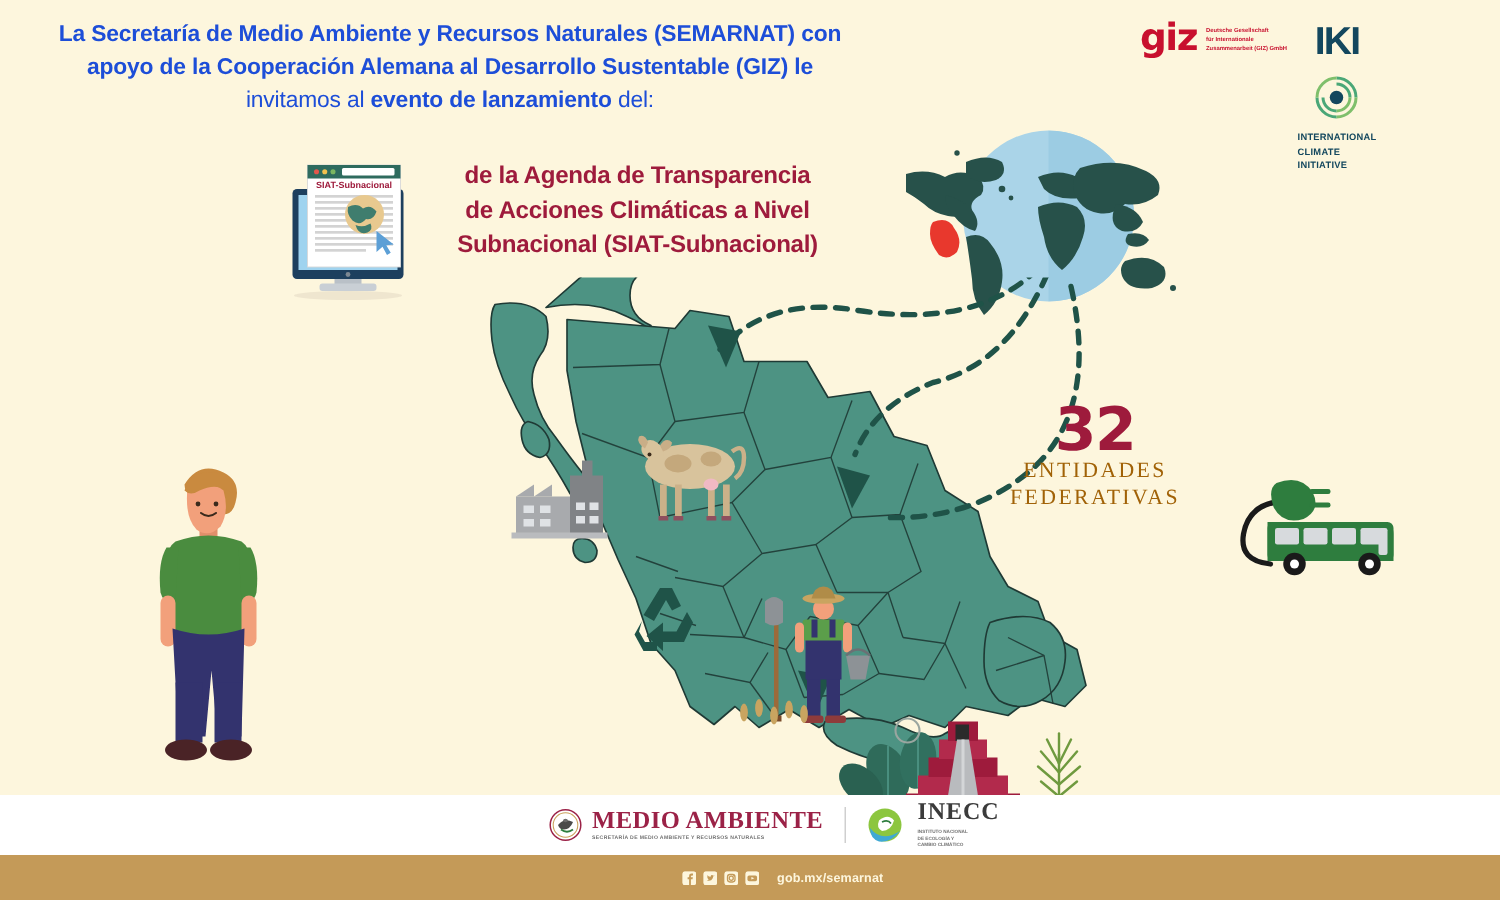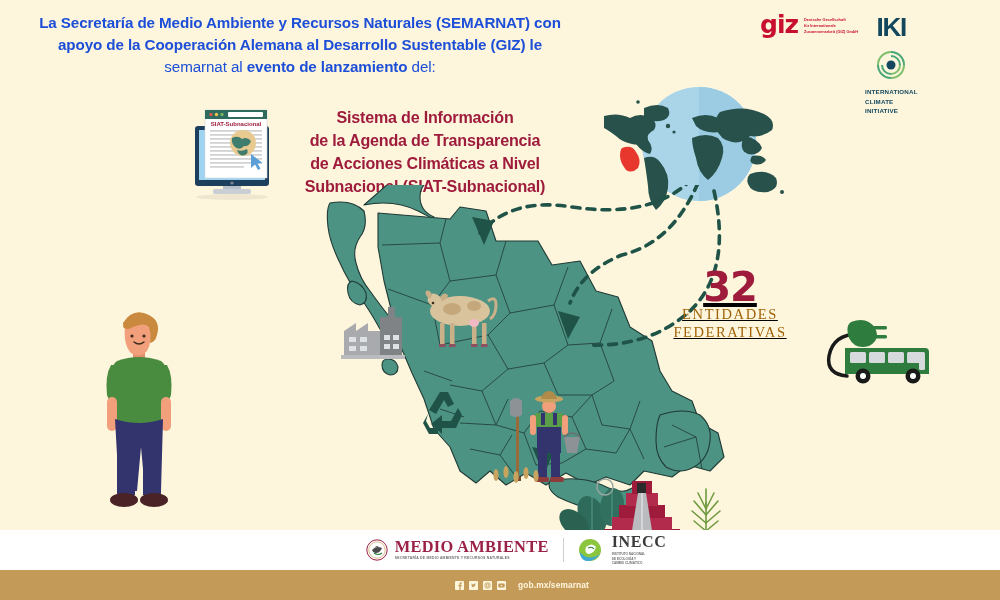--- a/index.html
+++ b/index.html
@@ -66,21 +66,21 @@
   }
   .main-title .ln{display:block;}
 
   
   .globe-wrap{position:absolute;left:604px;top:82px;width:190px;height:130px;}
 
   
   .map-wrap{position:absolute;left:300px;top:185px;width:430px;height:360px;}
 
   
-  .entidades{position:absolute;left:665px;top:268px;width:130px;text-align:center;text-decoration:underline;}
+  .entidades{position:absolute;left:665px;top:268px;width:130px;text-align:center;}
   .ent-num{
     font-family:"DejaVu Sans", sans-serif;
     font-size:40px;font-weight:bold;color:#9e1b3c;line-height:0.95;
     letter-spacing:-1px;
   }
   .ent-l1,.ent-l2{
     font-family:"Liberation Serif", serif;
     font-size:14.5px;color:#a16207;letter-spacing:1.6px;line-height:1.22;
   }
 
@@ -130,21 +130,21 @@
   }
 </style>
 </head>
 <body>
 
 <div id="poster">
 
   <div class="header-text">
     <span class="ln">La Secretaría de Medio Ambiente y Recursos Naturales (SEMARNAT) con</span>
     <span class="ln">apoyo de la Cooperación Alemana al Desarrollo Sustentable (GIZ) le</span>
-    <span class="ln"><span class="reg">semarnat al </span><span class="strong">evento de lanzamiento</span><span class="reg"> del:</span></span>
+    <span class="ln"><span class="reg">invitamos al </span><span class="strong">evento de lanzamiento</span><span class="reg"> del:</span></span>
   </div>
 
   <div class="giz-logo">
     <div class="giz-word">giz</div>
     <div class="giz-tag">
       <span>Deutsche Gesellschaft</span>
       <span>für Internationale</span>
       <span>Zusammenarbeit (GIZ) GmbH</span>
     </div>
   </div>
@@ -207,21 +207,20 @@
 
       <circle cx="60" cy="45" r="13" fill="#e8c98f"></circle>
       <path d="M49 40 q6 -3 10 1 q5 -3 9 2 q-2 6 -7 5 q-4 5 -9 1 q-4 -4 -3 -9 Z" fill="#3f7d6e"></path>
       <path d="M54 52 q5 2 10 -1 q2 4 -2 6 q-6 2 -8 -5 Z" fill="#3f7d6e"></path>
 
       <path d="M68 56 L68 70 L72 66.5 L75 72 L77.5 70.5 L74.5 65.5 L79.5 65 Z" fill="#5c9fd6"></path>
     </svg>
   </div>
 
   <div class="main-title">
-    <span class="ln">Sistema de Información</span>
     <span class="ln">de la Agenda de Transparencia</span>
     <span class="ln">de Acciones Climáticas a Nivel</span>
     <span class="ln">Subnacional (SIAT-Subnacional)</span>
   </div>
 
   <div class="globe-wrap">
     <svg width="190" height="130" viewBox="0 0 190 130">
       <defs>
         <clipPath id="globeclip">
             <circle cx="95" cy="62" r="57"></circle>

